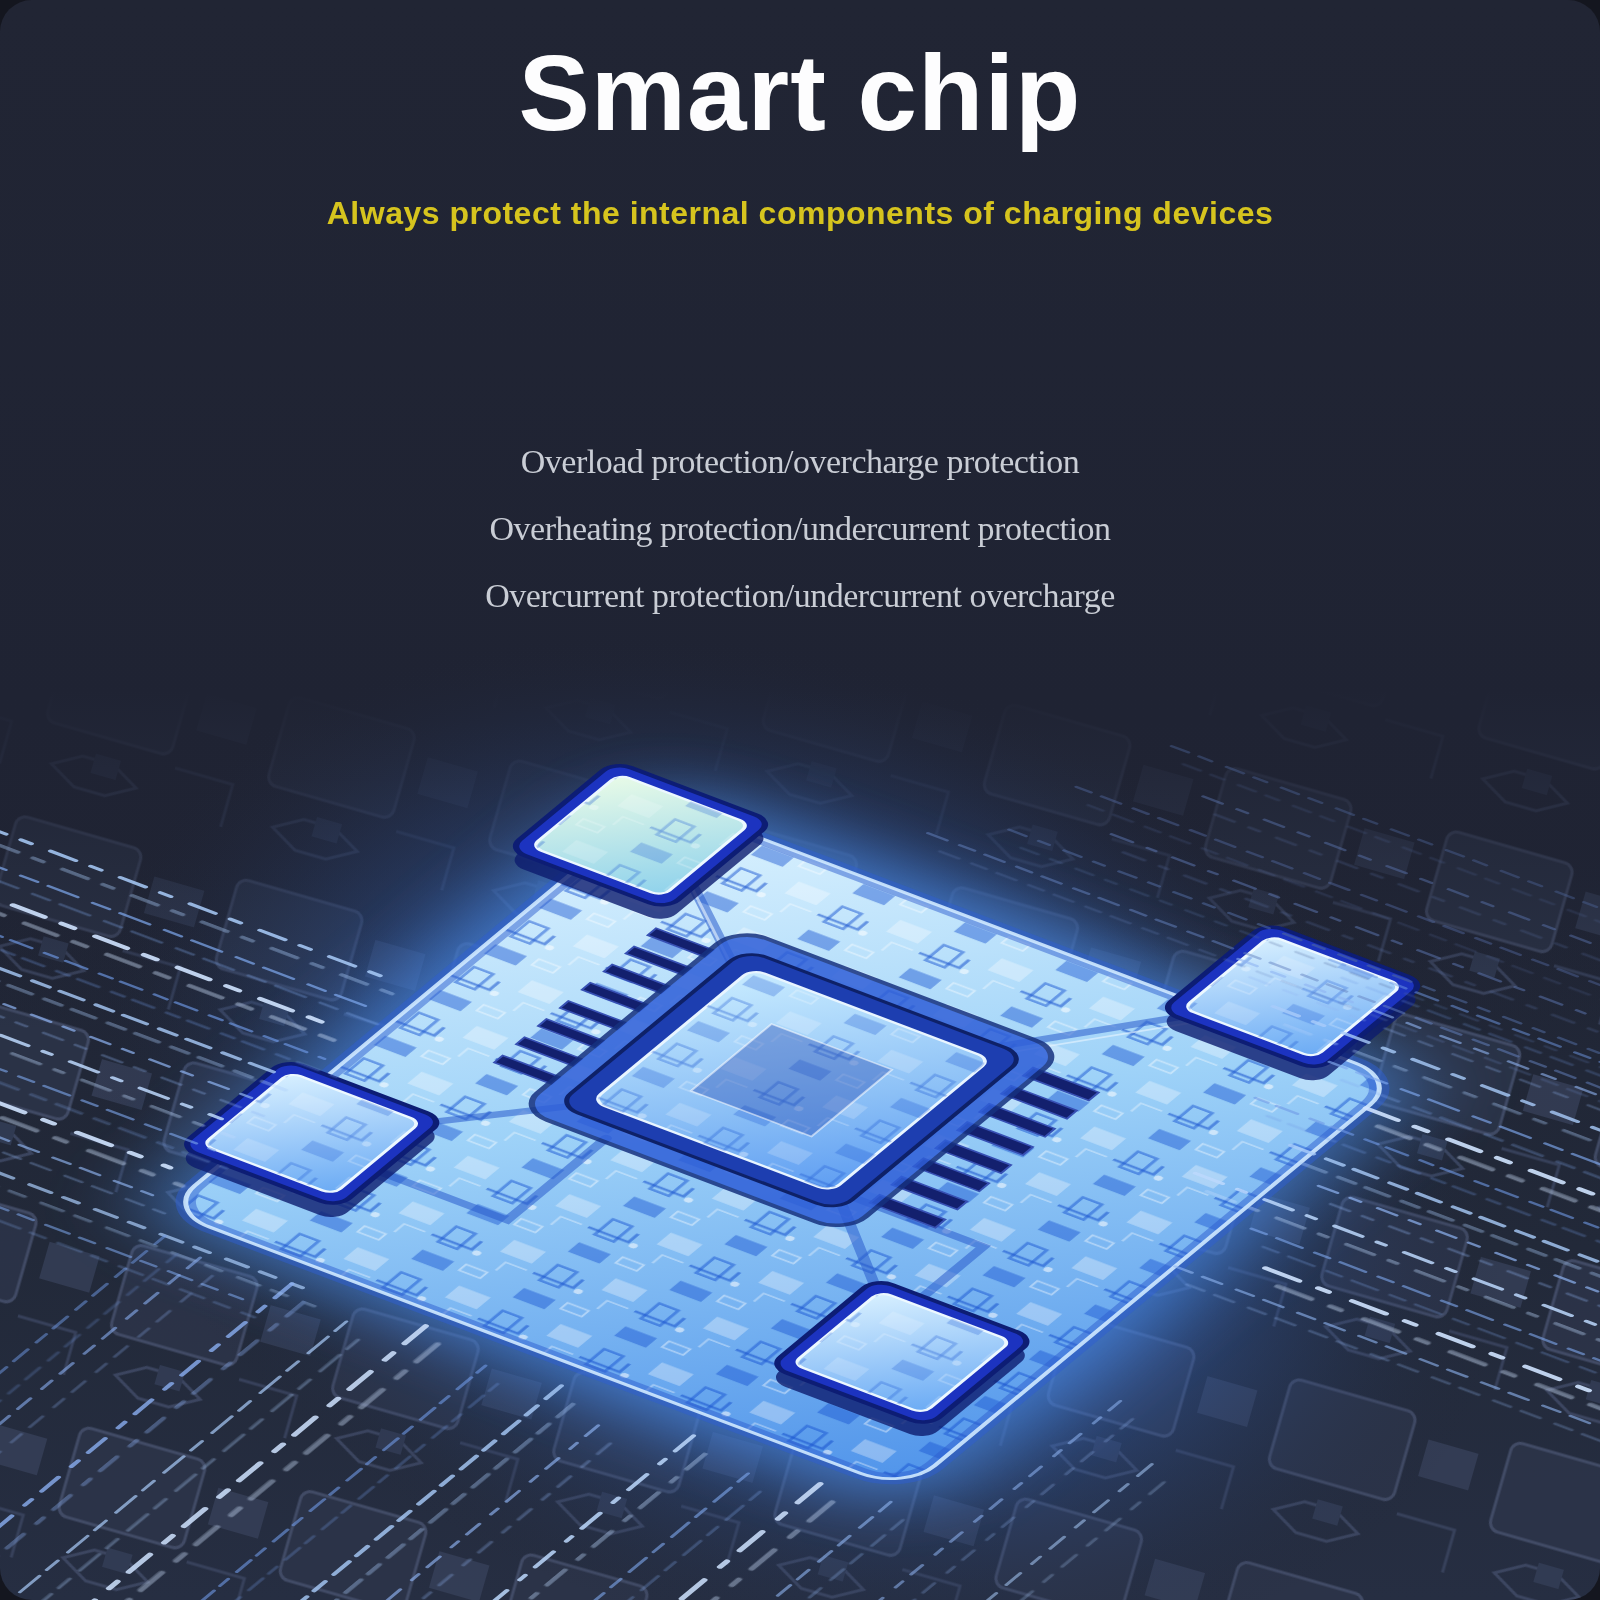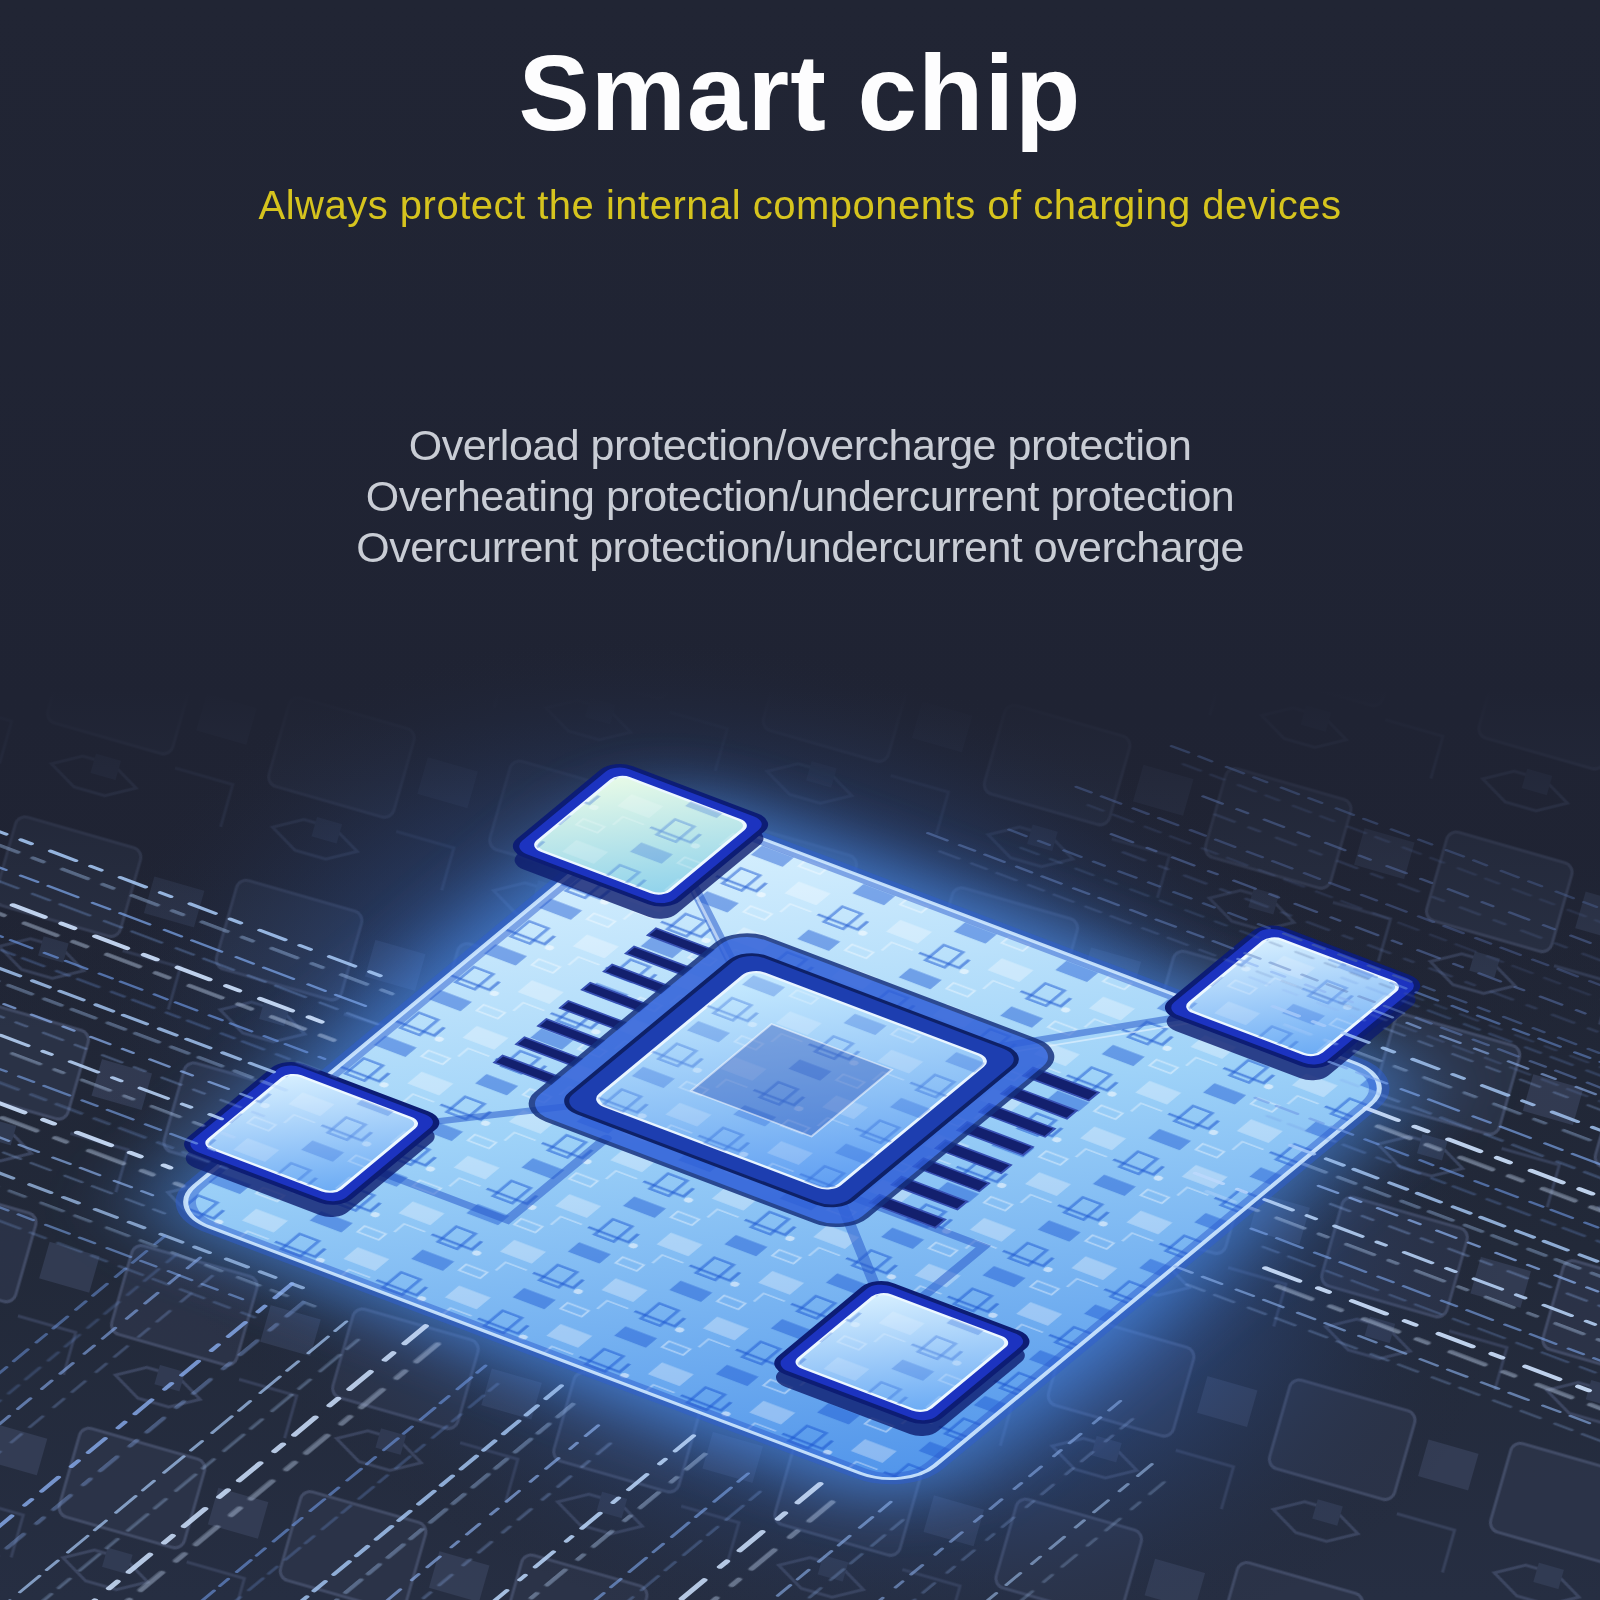--- a/index.html
+++ b/index.html
@@ -2,35 +2,36 @@
 <html><head>
 <meta charset="utf-8">
 <style>
   html,body{margin:0;padding:0;background:#14161f;}
   .canvas{
     position:relative;
     width:1600px;height:1600px;
     overflow:hidden;
     background:linear-gradient(180deg,#212534 0%,#1f2333 45%,#222939 78%,#262e42 100%);
     font-family:"Liberation Sans","DejaVu Sans",sans-serif;
+    border-radius:32px;
   }
   .illustration{position:absolute;left:0;top:0;width:1600px;height:1600px;}
   .header{position:absolute;top:34px;left:0;width:100%;text-align:center;z-index:3;}
   .title-line{
     font-size:107px;font-weight:bold;color:#fdfdfe;
     line-height:1.11;letter-spacing:1px;margin:0;
   }
   .subtitle{
-    margin-top:30px;font-size:40px;font-weight:400;
+    margin-top:42px;font-size:32px;font-weight:700;
     letter-spacing:0.5px;color:#d6c41e;
   }
   .features{position:absolute;top:420px;left:0;width:100%;text-align:center;z-index:3;}
   .feature-line{
-    font-size:43px;line-height:51px;color:#c9cdd5;
-    letter-spacing:-0.5px;margin:0;
+    font-size:34px;line-height:51px;color:#c9cdd5;
+    letter-spacing:-0.5px;margin:16px;font-family:Liberation Serif, serif;
   }
 </style>
 </head>
 <body>
 
 <div class="canvas">
 
   <svg class="illustration" viewBox="0 0 1600 1600" aria-hidden="true">
     <defs>
       <radialGradient id="glow" cx="50%" cy="50%" r="50%">

